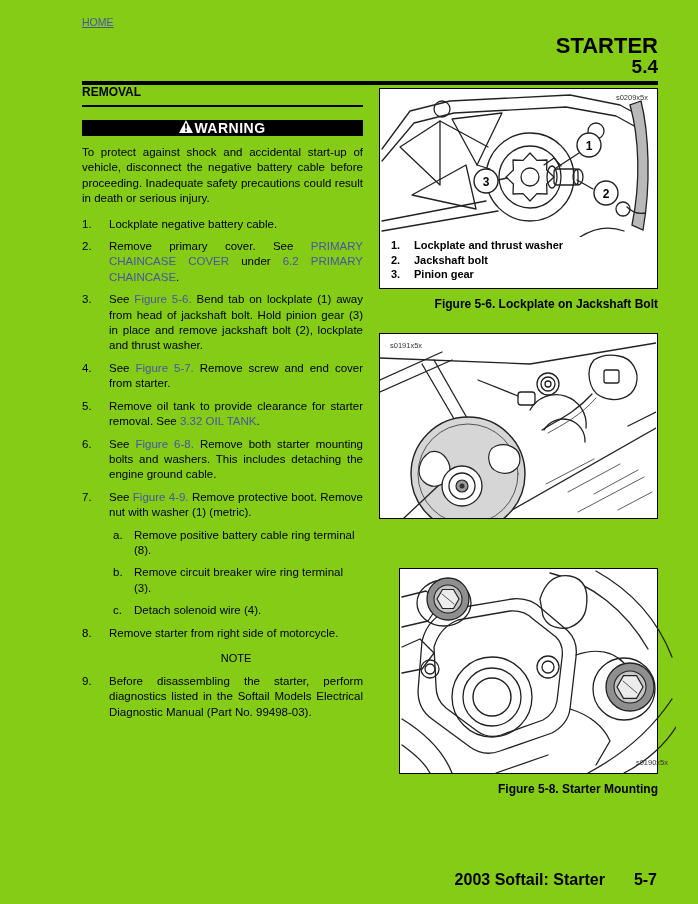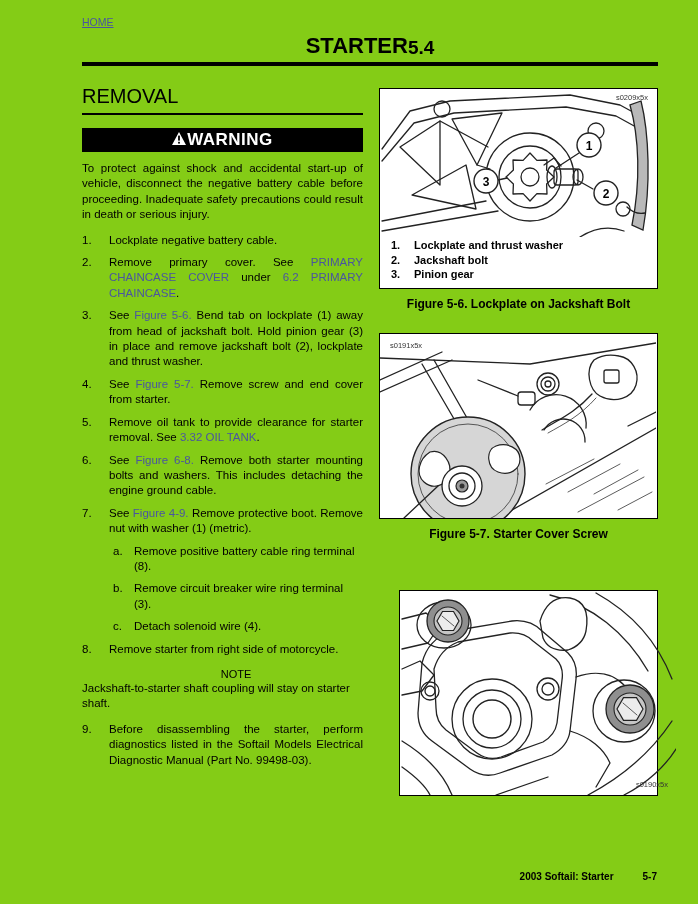--- a/index.html
+++ b/index.html
@@ -6,32 +6,32 @@
   html,body { margin:0; padding:0; background:#e8e8e8; }
   .page {
     position:relative; width:698px; height:904px; margin:0 auto;
     background:#84cc16; color:#000;
     font-family:"Liberation Sans", sans-serif;
     overflow:hidden;
   }
   
   .header { position:absolute; left:82px; top:12px; width:576px; }
   .home-link { font-size:10.5px; color:#4a55a0; text-decoration:underline; cursor:pointer; }
-  .title-row { display:flex; justify-content:center; align-items:flex-end; margin-top:5px; }
+  .title-row { display:flex; justify-content:flex-end; align-items:flex-end; margin-top:5px;flex-direction:column; }
   .page-title { font-size:22px; font-weight:bold; margin:0; line-height:1; }
   .section-num { font-size:19px; font-weight:bold; line-height:1; }
   .thick-rule { height:4px; background:#000; margin-top:5px; }
   
   .left-col { position:absolute; left:82px; top:86px; width:281px; }
-  .removal-heading { font-size:20px; font-weight:normal; margin:0; line-height:1; }
+  .removal-heading { font-size:12px; font-weight:bold; margin:0; line-height:1; }
   .thin-rule { height:2px; background:#000; margin-top:7px; }
   .warning-bar {
-    margin-top:13px; background:#000; color:#fff; height:24px;
+    margin-top:13px; background:#000; color:#fff; height:16px;
     display:flex; align-items:center; justify-content:center;
-    font-weight:bold; font-size:17px; letter-spacing:0.5px;
+    font-weight:bold; font-size:14px; letter-spacing:0.5px;
   }
   .warn-tri { display:inline-block; margin-right:1px; position:relative; top:0px; }
   .warning-text { font-weight:normal; font-size:11.5px; line-height:15.4px; text-align:justify; margin:9px 0 0 0; }
   .steps { list-style:none; margin:10px 0 0 0; padding:0; font-size:11.5px; line-height:15.4px; }
   .step { display:flex; margin-bottom:7px; }
   .step:last-child { margin-bottom:0; }
   .step-num { width:27px; flex-shrink:0; }
   .step-body { flex:1; text-align:justify; }
   .doclink { color:#4a55a0; text-decoration:none; cursor:pointer; }
   .substeps { margin-top:7px; }
@@ -41,30 +41,30 @@
   .note-label { font-size:11px; text-align:center; margin:11px 0 0 27px; }
   .note-text { font-size:11.5px; line-height:15.4px; margin:1px 0 0 0; }
   #steps-after { margin-top:10px; }
   
   .right-col { position:absolute; left:379px; top:88px; width:279px; }
   .figure-box { border:1.5px solid #000; background:#fff; }
   .figure-box svg { display:block; }
   .fig-legend { padding:1px 4px 6px 11px; font-weight:bold; font-size:11px; line-height:14.6px; }
   .legend-row { display:flex; }
   .legend-num { width:23px; flex-shrink:0; }
-  .fig-caption { text-align:center; font-weight:bold; font-size:12px; margin:8px 0 0 0; }
+  .fig-caption { text-align:right; font-weight:bold; font-size:12px; margin:8px 0 0 0; }
   .fig-wrap-2 { margin-top:22px; }
   .fig-wrap-3 { margin-top:49px;padding-left:20px; }
   .imgcode { font-size:7.5px; fill:#333; font-family:"Liberation Sans",sans-serif; }
   .ln { fill:none; stroke:#222; stroke-width:1.3; stroke-linejoin:round; stroke-linecap:round; }
   .ln-thin { fill:none; stroke:#333; stroke-width:0.8; stroke-linejoin:round; stroke-linecap:round; }
   .callout-circle { fill:#fff; stroke:#222; stroke-width:1.4; }
   .callout-num { font-size:12px; font-weight:bold; fill:#000; font-family:"Liberation Sans",sans-serif; text-anchor:middle; }
   
-  .footer { position:absolute; right:41px; top:871px; font-weight:bold; font-size:10px; }
+  .footer { position:absolute; right:41px; top:871px; font-weight:bold; font-size:16px; }
   .footer .pagenum { margin-left:29px; }
 </style>
 </head>
 <body>
 
 <div class="page">
 
   <div class="header">
     <a class="home-link">HOME</a>
     <div class="title-row">
@@ -133,21 +133,20 @@
               </div>
             </div></div>
         </li>
         <li class="step">
           <span class="step-num">8.</span>
           <div class="step-body"><span>Remove starter from right side of motorcycle.</span></div>
         </li>
       </ol>
 
     <div class="note-label">NOTE</div>
-    <p class="note-text">Jackshaft-to-starter shaft coupling will stay on starter shaft.</p>
 
     <ol class="steps" id="steps-after">
         <li class="step">
           <span class="step-num">9.</span>
           <div class="step-body"><span>Before disassembling the starter, perform diagnostics listed in the Softail Models Electrical Diagnostic Manual (Part No. 99498-03).</span></div>
         </li>
       </ol>
   </div>
 
   <div class="right-col">
@@ -255,21 +254,20 @@
           <path d="M116,112 c11,-4 24,2 24,13 c0,11 -11,17 -22,13 c-11,-4 -13,-22 -2,-26 z" fill="#ffffff" stroke="#222" stroke-width="1.2"></path>
           <circle cx="82" cy="152" r="20" fill="#ffffff" stroke="#222" stroke-width="1.3"></circle>
           <circle class="ln" cx="82" cy="152" r="13"></circle>
           <circle cx="82" cy="152" r="6" fill="#9a9a9a" stroke="#222" stroke-width="1.2"></circle>
           <circle cx="82" cy="152" r="2.5" fill="#333"></circle>
           <line class="ln" x1="24" y1="184" x2="58" y2="152"></line>
 
           <text class="imgcode" x="10" y="14">s0191x5x</text>
         </svg>
       </div>
-      <div class="fig-caption">Figure 5-7. Starter Cover Screw</div>
     </div>
 
     <div class="fig-wrap-3">
       <div class="figure-box">
         <svg width="276" height="204" viewBox="0 0 276 204">
 
           <path class="ln" d="M150,4 C192,14 226,42 248,80"></path>
           <path class="ln" d="M196,2 C232,22 258,52 272,88"></path>
           <path class="ln" d="M188,204 C222,186 252,160 272,130"></path>
           <path class="ln" d="M224,204 C248,192 266,174 276,158"></path>
@@ -303,20 +301,21 @@
 
           <circle class="ln" cx="224" cy="120" r="31"></circle>
           <circle cx="230" cy="118" r="24" fill="#8f8f8f" stroke="#222" stroke-width="1.3"></circle>
           <circle cx="230" cy="118" r="16" fill="#c6c6c6" stroke="#222" stroke-width="1.1"></circle>
           <polygon points="243,118 236.5,129.3 223.5,129.3 217,118 223.5,106.7 236.5,106.7" fill="#ececec" stroke="#222" stroke-width="1.2"></polygon>
           <line class="ln-thin" x1="223" y1="112" x2="237" y2="124"></line>
 
           <text class="imgcode" x="268" y="196" text-anchor="end">s0190x5x</text>
         </svg>
       </div>
+      <div class="fig-caption">Figure 5-8. Starter Mounting</div>
     </div>
   </div>
 
   <div class="footer">
     <span>2003 Softail: Starter</span><span class="pagenum">5-7</span>
   </div>
 
 </div>
 
 </body></html>

